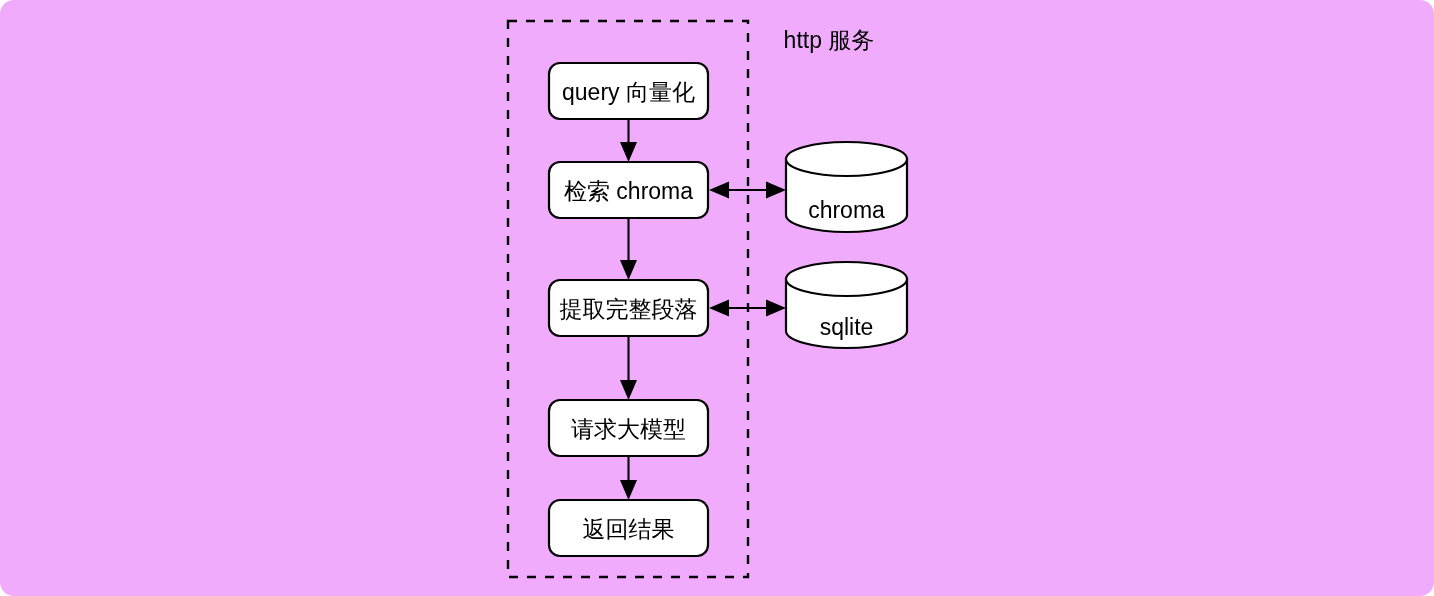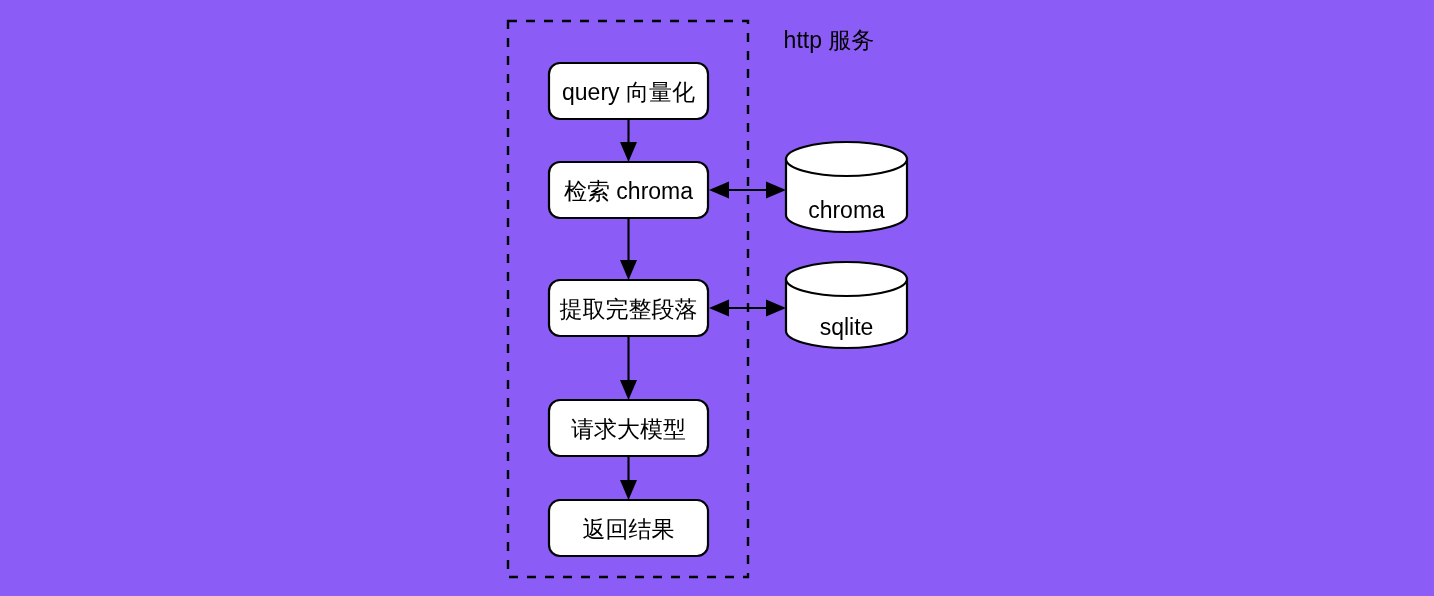--- a/index.html
+++ b/index.html
@@ -7,22 +7,23 @@
     padding: 0;
     background: #ffffff;
   }
   body {
     font-family: "Liberation Sans", "DejaVu Sans", sans-serif;
   }
   #canvas {
     position: relative;
     width: 1434px;
     height: 596px;
-    background: #8b5cf6;
+    background: #f0abfc;
     overflow: hidden;
+    border-radius: 14px;
   }
   svg.diagram {
     position: absolute;
     top: 0;
     left: 0;
     width: 1434px;
     height: 596px;
   }
   .shape-fill {
     fill: #ffffff;

